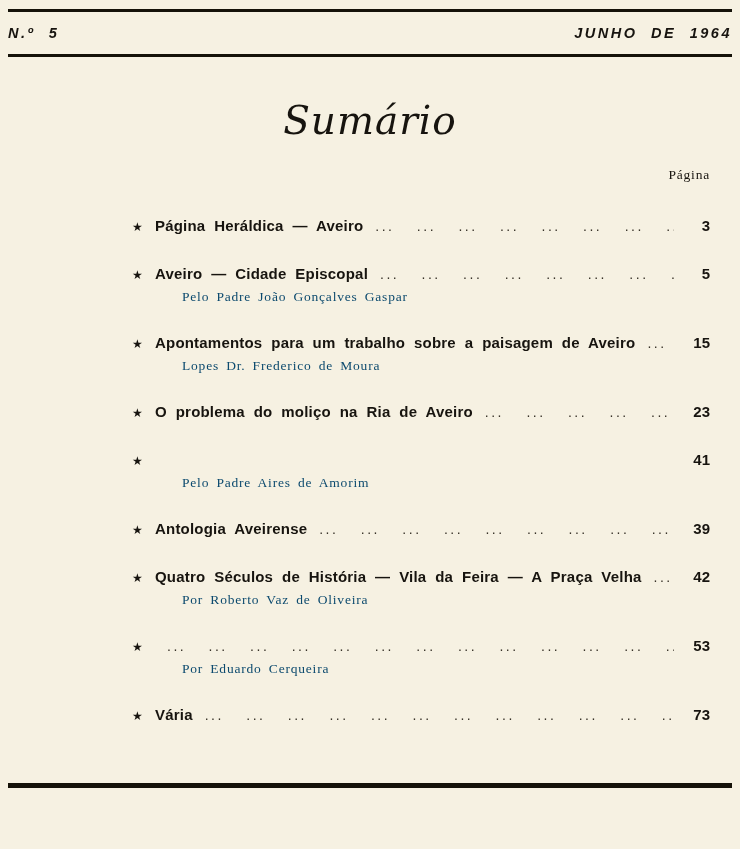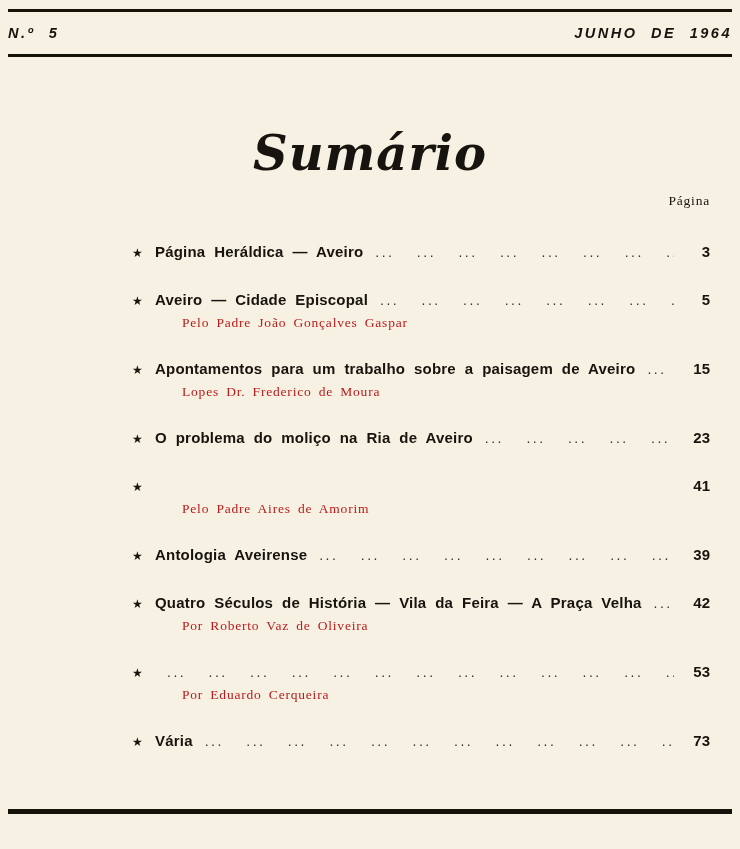--- a/index.html
+++ b/index.html
@@ -26,30 +26,31 @@
     display: flex;
     justify-content: space-between;
     align-items: center;
     font-weight: bold;
     font-size: 14.5px;
     letter-spacing: 2.5px;
     word-spacing: 7px;
     font-style: italic;
   }
   .doc-title {
-    margin-top: 56px;
+    margin-top: 24px;
     text-align: center;
     font-family: "DejaVu Serif", serif;
     font-style: italic;
-    font-weight: 700;
-    font-size: 48px;
+    font-weight: 400;
+    font-size: 39px;
     line-height: 80px;
     letter-spacing: 1px;
   }
   .page-col-label {
+    margin-top: 6px;
     padding-right: 30px;
     text-align: right;
     font-family: "Liberation Serif", serif;
     font-size: 13.5px;
     letter-spacing: 0.8px;
   }
   .entries {
     margin-top: 34px;
     padding-left: 132px;
     padding-right: 30px;
@@ -91,21 +92,21 @@
     font-weight: bold;
     font-size: 15px;
   }
   .author {
     margin: 4px 0 0 50px;
     line-height: 17px;
     font-family: "Liberation Serif", serif;
     font-size: 13.5px;
     letter-spacing: 0.8px;
     word-spacing: 3px;
-    color: #b91c1c;
+    color: #0c4a6e;
   }
   .author:empty { display: none; }
   .rule-bottom {
     margin: 58px 8px 0;
     height: 2px;
     border-top: 3px solid #151209;
     border-bottom: 2px solid #151209;
   }
 </style>
 </head>

